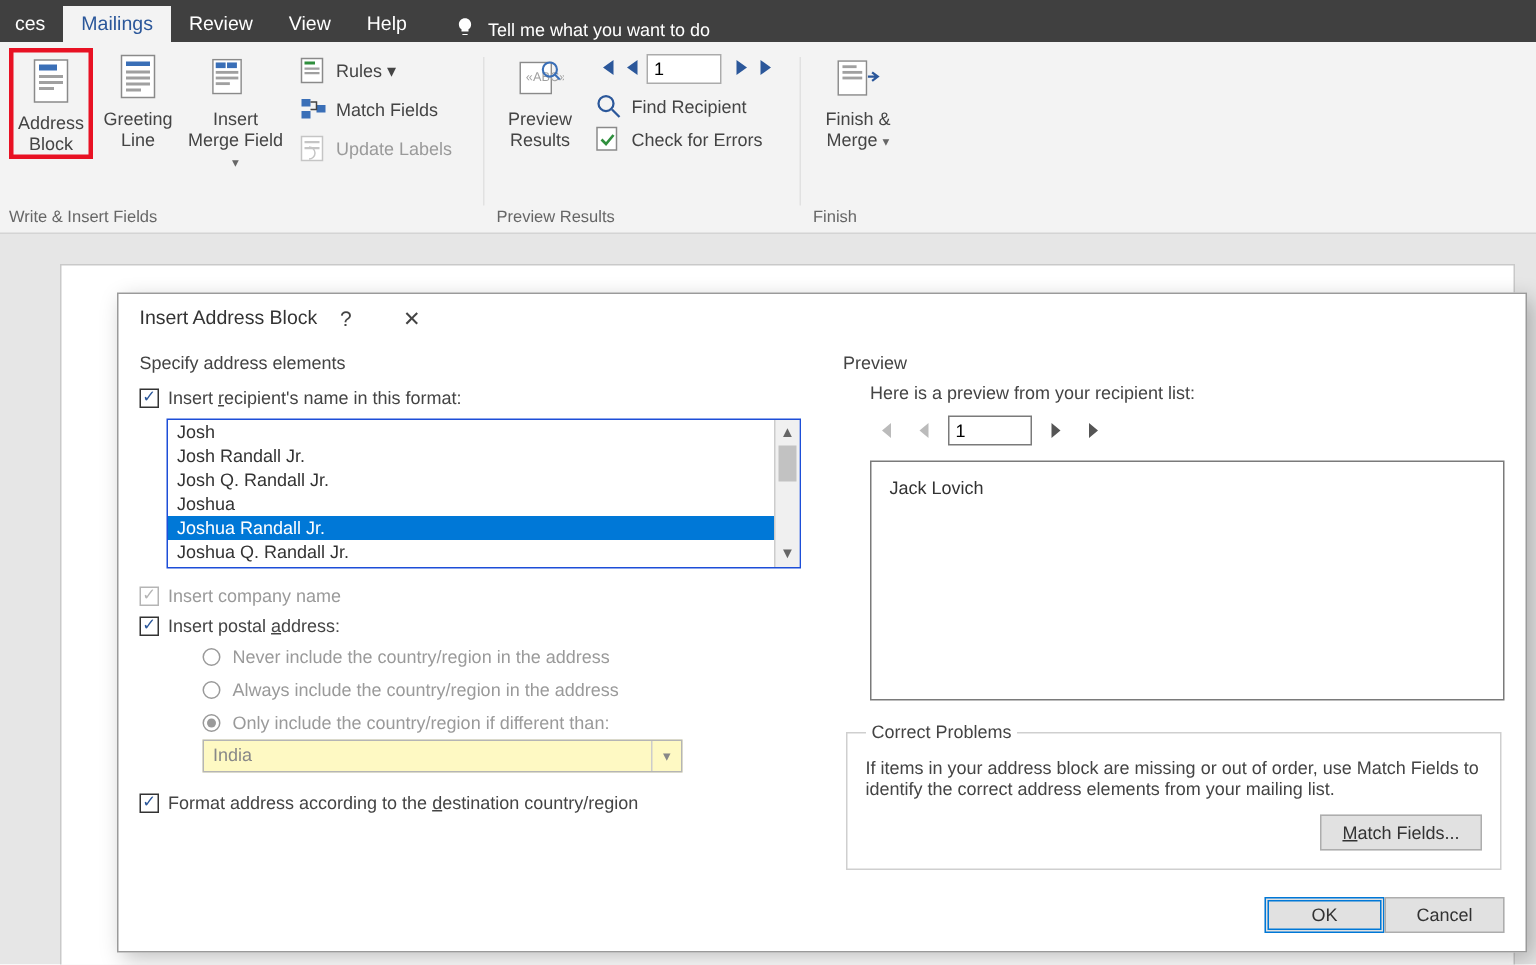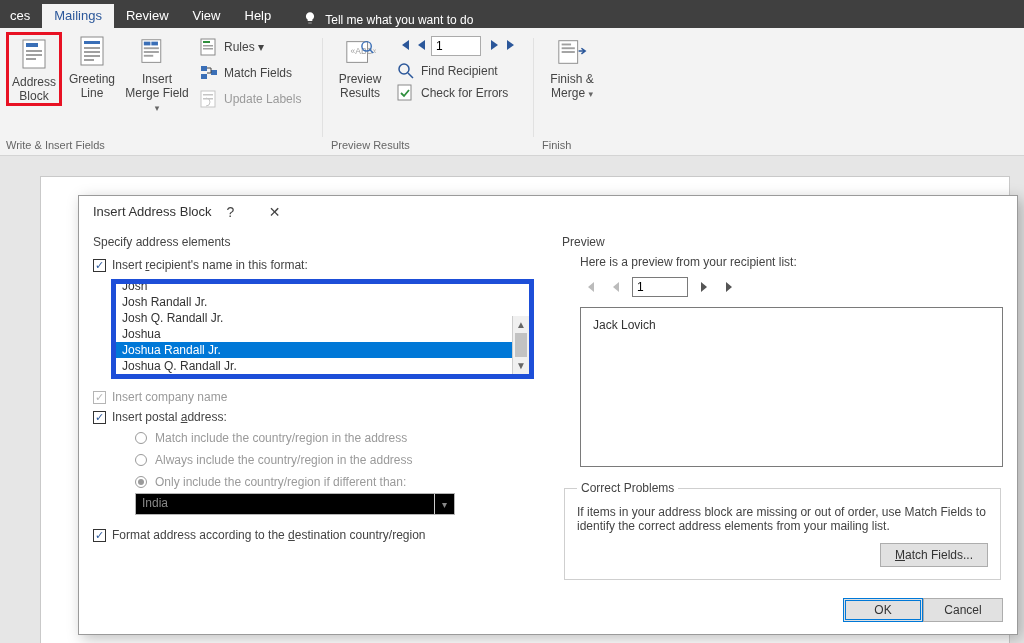--- a/index.html
+++ b/index.html
@@ -91,35 +91,34 @@
   .chk {
     width:13px; height:13px; border:1px solid #333; display:inline-flex; align-items:center; justify-content:center;
     font-size:11px; line-height:11px; color:#2b579a; background:#fff;
   }
   .checkbox.disabled .chk { border-color:#b5b5b5; color:#b5b5b5;}
   .radio { display:flex; align-items:center; gap:8px; font-size:12px; color:#9a9a9a; padding:4px 0;}
   .rdio { width:12px; height:12px; border:1px solid #9a9a9a; border-radius:50%; display:inline-flex; align-items:center; justify-content:center;}
   .rdio.sel::after { content:""; width:6px; height:6px; border-radius:50%; background:#9a9a9a; }
 
   .listbox {
-    border:5px solid #1d4ed8; height:100px; margin:4px 0 8px 0; position:relative; overflow:hidden;
+    border:1px solid #1d4ed8; height:100px; margin:4px 0 8px 0; position:relative; overflow:hidden;
     display:flex;
-    align-items:flex-end;
   }
   .listbox .items { flex:1; overflow:hidden; }
   .listbox .item { padding:1px 6px; font-size:12px; color:#333; cursor:pointer;}
   .listbox .item.selected { background:#0078d7; color:#fff;}
   .listbox .scrolltrack {
     width:17px; background:#f0f0f0; border-left:1px solid #ccc; display:flex; flex-direction:column; justify-content:space-between;
   }
   .listbox .scroll-btn { height:17px; display:flex; align-items:center; justify-content:center; color:#666; font-size:10px;}
   .listbox .thumb { flex:0 0 24px; background:#c2c2c2; margin:0 2px;}
 
   .combo {
-    display:flex; border:1px solid #b5b5b5; height:22px; width:320px; background:#000000; color:#888;
+    display:flex; border:1px solid #b5b5b5; height:22px; width:320px; background:#fef9c3; color:#888;
   }
   .combo .val { flex:1; padding:2px 6px; font-size:12px;}
   .combo .drop { width:20px; display:flex;align-items:center;justify-content:center; border-left:1px solid #ccc; font-size:10px;}
 
   .preview-nav { display:flex; align-items:center; gap:6px; padding:4px 0;}
   .preview-nav .pn-btn { width:20px; height:20px; display:flex; align-items:center; justify-content:center; color:#888;}
   .preview-nav .pn-btn.enabled { color:#333; cursor:pointer;}
   .preview-nav input { width:56px; height:20px; border:1px solid #7a7a7a; font-size:12px; padding:0 4px;}
   .preview-box {
     border:1px solid #7a7a7a; height:160px; padding:10px 12px; font-size:12px; color:#333; margin-top:6px;
@@ -373,21 +372,21 @@
       </div>
 
       <div class="checkbox indent">
         <span class="chk">✓</span>
         <span>Insert postal <u class="ak">a</u>ddress:</span>
       </div>
 
       <div class="indent2">
         <div class="radio">
           <span class="rdio"></span>
-          <span>Match include the country/region in the address</span>
+          <span>Never include the country/region in the address</span>
         </div>
         <div class="radio">
           <span class="rdio"></span>
           <span>Always include the country/region in the address</span>
         </div>
         <div class="radio">
           <span class="rdio sel"></span>
           <span>Only include the country/region if different than:</span>
         </div>
         <div class="combo">

